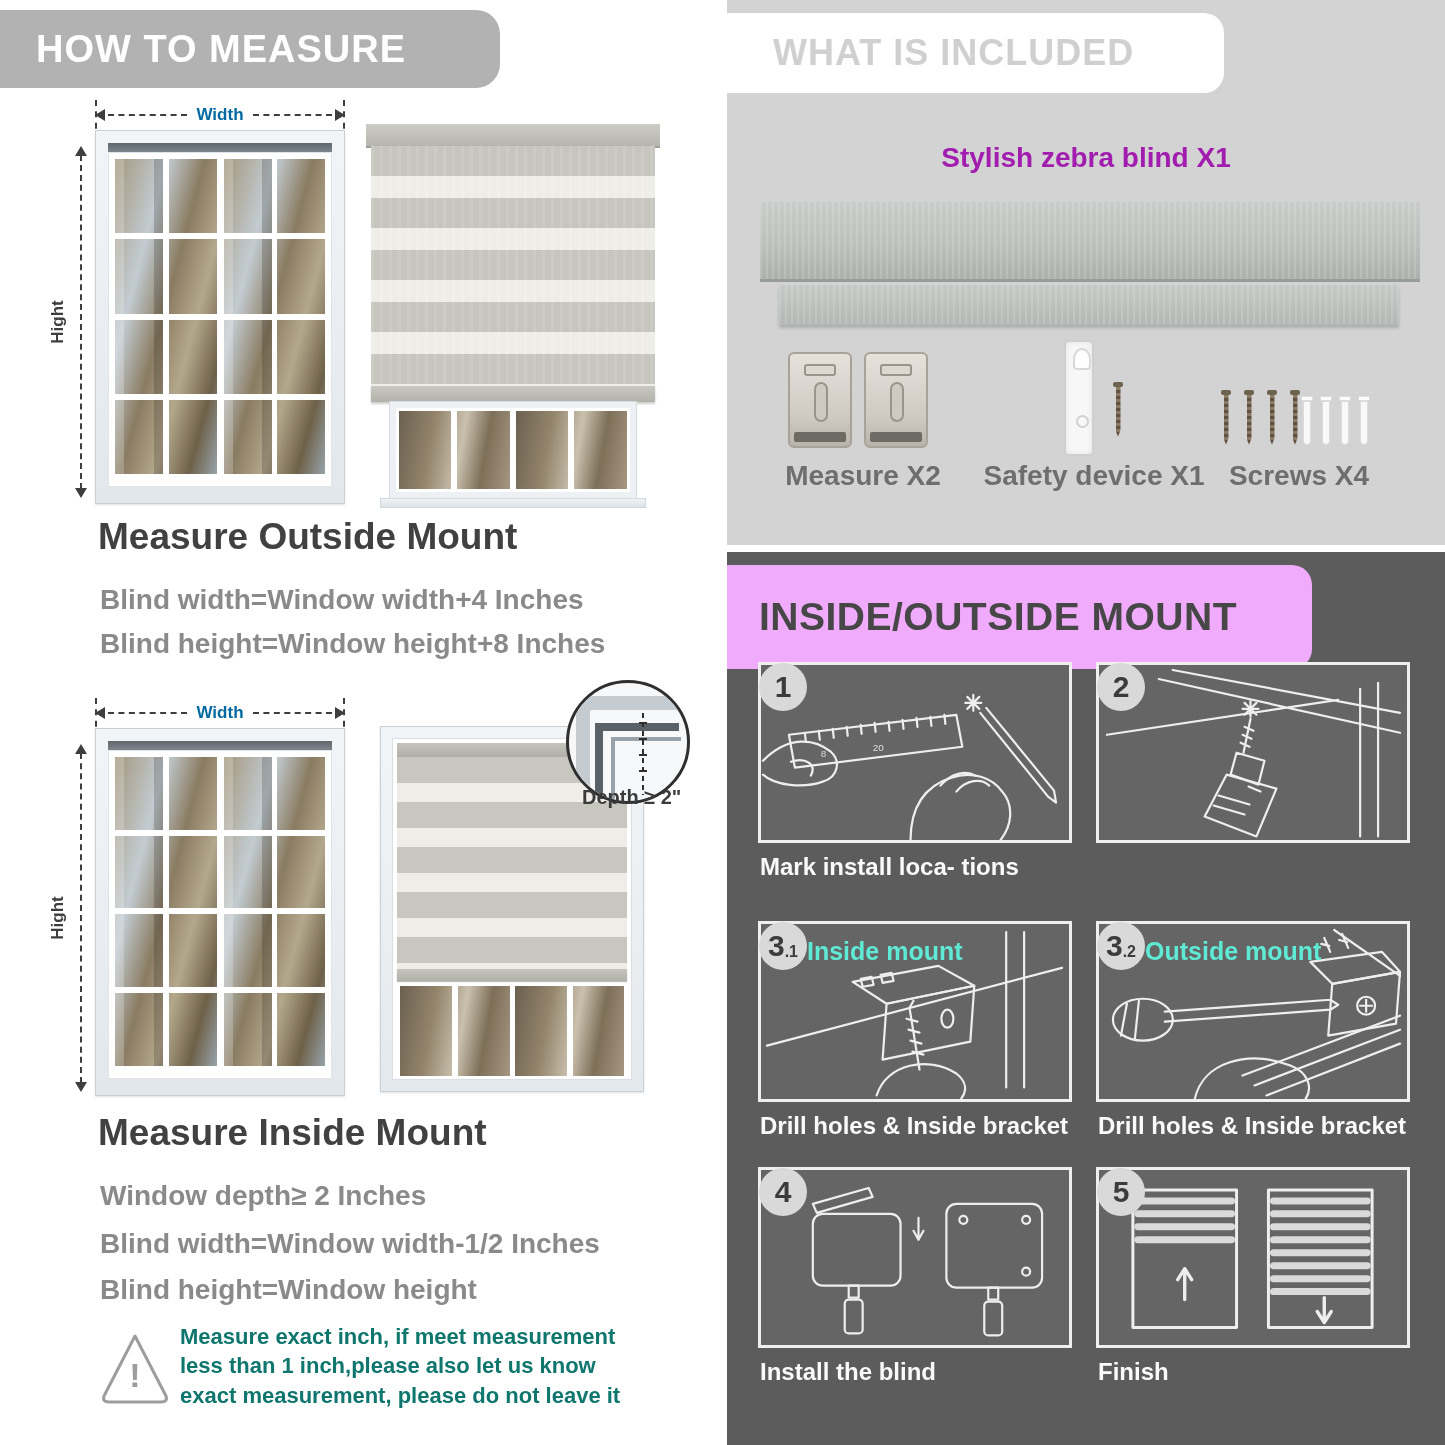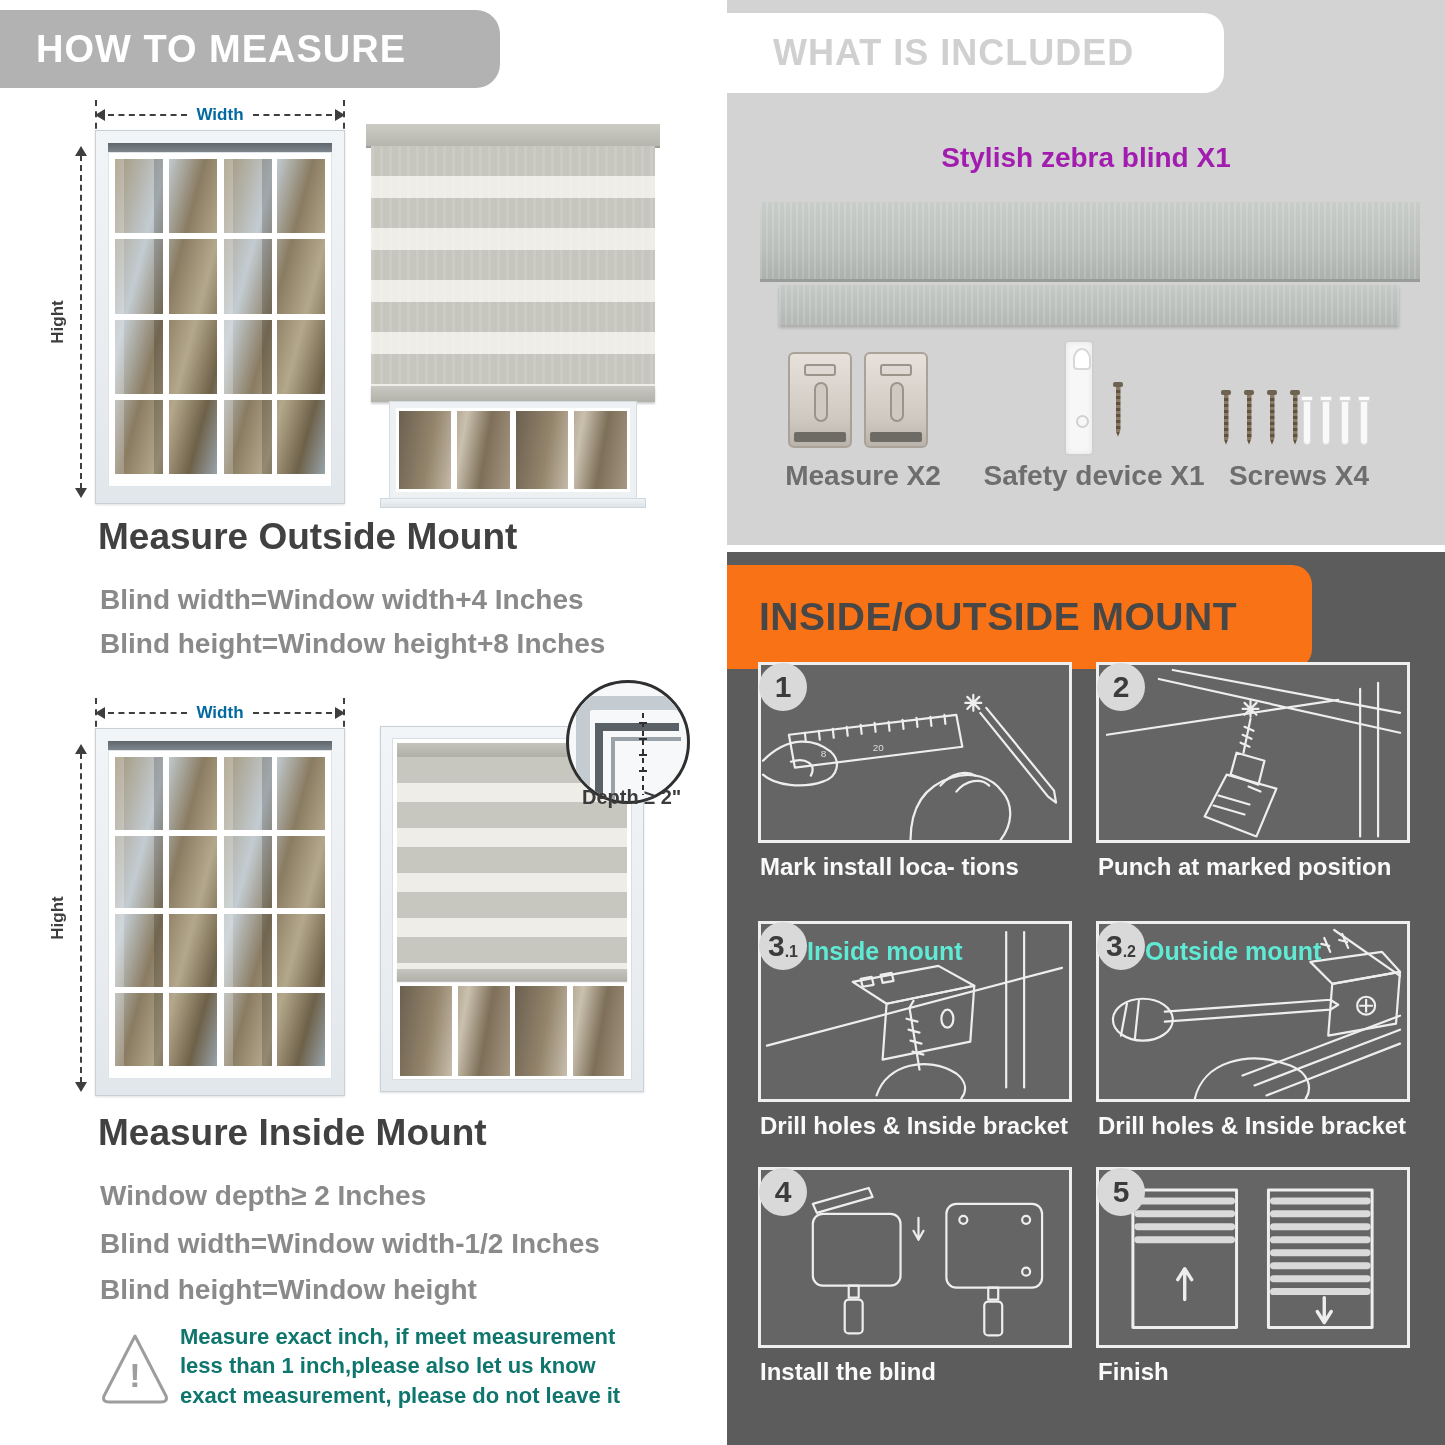--- a/index.html
+++ b/index.html
@@ -114,21 +114,21 @@
   .anchor { width:12px; height:50px; position:relative; }
   .a-collar { display:block; width:12px; height:5px; background:rgba(255,255,255,.95); border:1px solid #dcdcdc; }
   .a-body { display:block; width:8px; height:44px; margin:0 auto; background:rgba(255,255,255,.85);
     border:1px solid #dcdcdc; border-radius:0 0 4px 4px; }
   .safety-screw { position:absolute; left:386px; top:382px; }
 
   .item-label { position:absolute; top:460px; font-size:28px; font-weight:bold; color:#6e6e6e; text-align:center; }
 
   
   .panel-dark { position:absolute; left:727px; top:552px; width:718px; height:893px; background:#5c5c5c; }
-  .hdr-mount { position:absolute; left:0; top:13px; width:585px; height:104px; background:#f97316;
+  .hdr-mount { position:absolute; left:0; top:13px; width:585px; height:104px; background:#f0abfc;
     border-radius:0 20px 20px 0; display:flex; align-items:center;text-align:center; }
   .hdr-mount span { color:#474747; font-size:39px; font-weight:bold; padding-left:32px; letter-spacing:.5px; }
 
   .tile { position:absolute; width:314px; height:181px; border:3px solid #efefef; background:#656565; }
   .tile svg { position:absolute; inset:0; }
   .badge { position:absolute; left:-2px; top:-2px; width:48px; height:48px; border-radius:50%;
     background:#d9d9d9; display:flex; align-items:center; justify-content:center; }
   .badge .bnum { font-size:30px; font-weight:bold; color:#3c3c3c; line-height:1; }
   .badge .bsub { font-size:16px; font-weight:bold; color:#3c3c3c; align-self:flex-end; margin-bottom:9px; }
   .overlay-label { position:absolute; left:46px; top:13px; font-size:25px; font-weight:bold; color:#5eead4; }
@@ -344,21 +344,20 @@
       <path d="M138,88 L166,96 L160,120 L132,110 Z"></path>
       <path d="M128,110 L178,124 L158,172 L106,152 Z M120,131 L151,140 M115,141 L146,150"></path>
       <path d="M150,122 l12,5"></path>
     </svg>
     <div class="badge">
       <span class="bnum">2</span>
         <span class="bsub"></span>
     </div>
     <div class="overlay-label"></div>
   </div>
-  <div class="caption" style="left:1098px;top:853px;">Punch at  marked position</div>
 
   <div class="tile" style="left:758px;top:921px;">
     <svg viewBox="0 0 309 176" fill="none" stroke="#eeeeee" stroke-width="2.2" stroke-linecap="round" stroke-linejoin="round">
       <path d="M6,122 L302,44 M246,8 V164 M264,8 V164"></path>
       <path d="M92,58 L178,42 L214,62 L126,80 Z"></path>
       <path d="M100,55 l11,-2 l2,8 l-11,2 Z M120,51 l11,-2 l2,8 l-11,2 Z"></path>
       <path d="M126,80 L214,62 L210,118 L122,136 Z"></path>
       <ellipse cx="187" cy="95" rx="6" ry="9"></ellipse>
       <path d="M149,84 L159,146 M146,95 l11,3 M148,106 l11,3 M150,117 l11,3 M152,128 l11,3 M149,84 l4,-7"></path>
       <path d="M116,172 C126,140 168,132 196,150 C206,158 207,167 201,175"></path>

